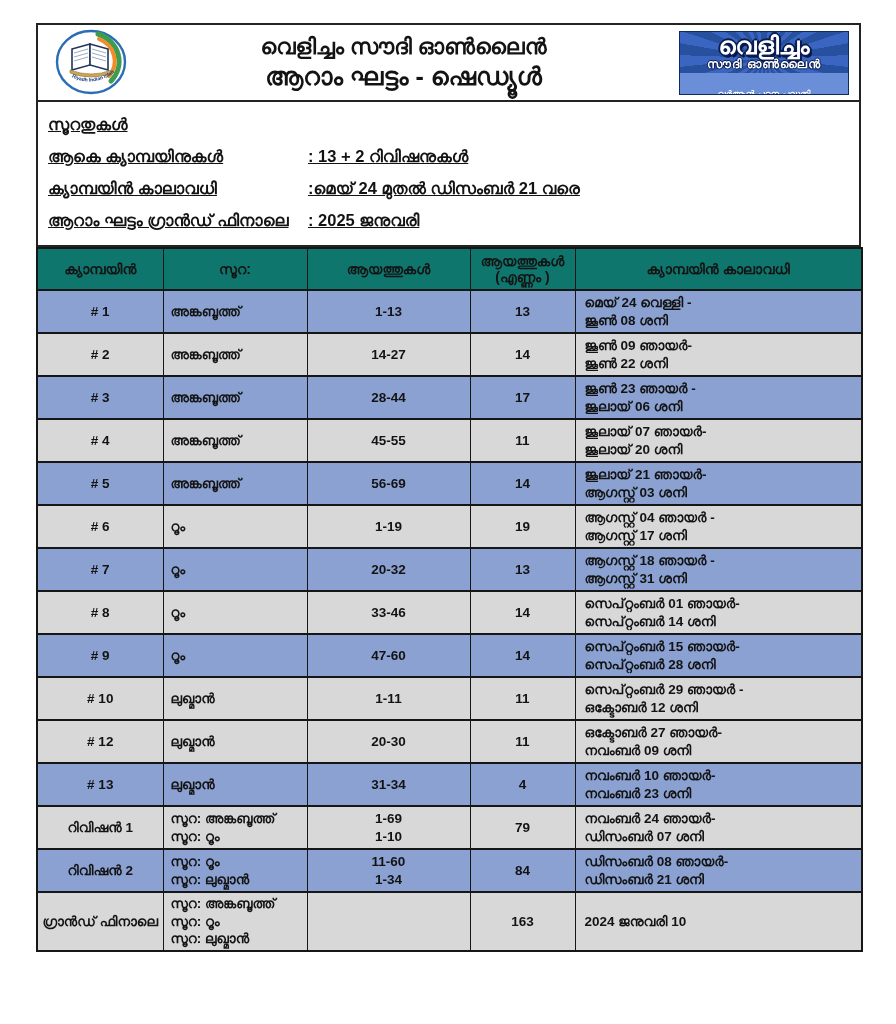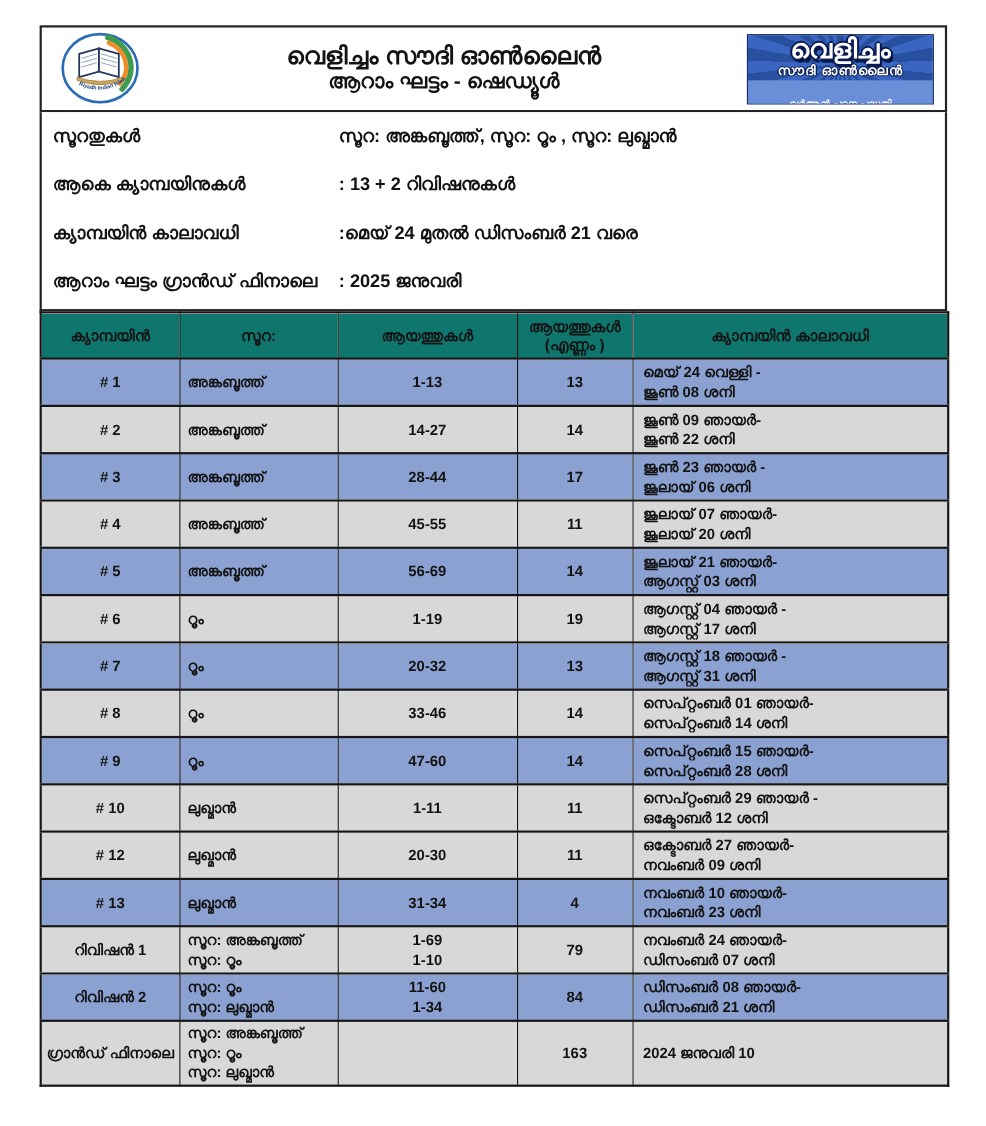--- a/index.html
+++ b/index.html
@@ -13,21 +13,21 @@
   
   .header-band {
     box-sizing: border-box; height: 79px;
     border: 2.5px solid #232323;
     display: flex; align-items: center; padding: 0 8px;
     background: #fff;
   }
   .logo-circle { width: 74px; height: 68px; flex: 0 0 auto; margin-left: 8px; }
   .titles { flex: 1 1 auto; text-align: center; font-weight: bold; }
   .title1 { font-size: 22px; line-height: 1.2; }
-  .title2 { font-size: 19px; line-height: 1.2; text-align: center; }
+  .title2 { font-size: 25px; line-height: 1.2; text-align: center; }
   .logo-right {
     box-sizing: border-box; flex: 0 0 auto;
     width: 170px; height: 64px; margin-right: 2px;
     border: 1.5px solid #0e2a66;
     background: repeating-conic-gradient(from 0deg at 50% 42%,
       #27509f 0deg 8deg, #3a66c2 8deg 16deg);
     display: flex; flex-direction: column; align-items: center; justify-content: flex-start;
     overflow: hidden;
   }
   .lr-main {
@@ -43,22 +43,23 @@
     margin-top: 2px; width: 100%; background: #6a8fd8; color: #ffffff;
     font-size: 9px; font-weight: bold; text-align: center; padding: 16px 0;
     text-shadow: 0 1px 1px #274f9e;
   }
 
   
   .info-box {
     box-sizing: border-box;
     border: 2.5px solid #232323; border-top: none;
     padding: 13px 10px 15px 10px;
-    display: flex; flex-direction: column; gap: 25px;
+    display: flex; flex-direction: column; gap: 13px;
     background: #fff;
+    text-decoration: underline;
   }
   .info-row { display: flex; align-items: flex-start; font-size: 16.5px; font-weight: bold; }
   .info-label { width: 260px; flex: 0 0 auto; }
   .info-value { flex: 1 1 auto; }
 
   
   table.schedule {
     border-collapse: collapse; table-layout: fixed; width: 825px;
     border: 2.5px solid #161616;
   }
@@ -108,21 +109,20 @@
     <div class="logo-right">
       <div class="lr-main">വെളിച്ചം</div>
       <div class="lr-sub">സൗദി ഓൺലൈൻ</div>
       <div class="lr-band">ഖുർആൻ പഠന പദ്ധതി</div>
     </div>
   </div>
 
   <div class="info-box">
     <div class="info-row">
       <div class="info-label">സൂറതുകൾ</div>
-      <div class="info-value">സൂറ: അങ്കബൂത്ത്, സൂറ: റൂം , സൂറ: ലുഖ്മാൻ</div>
     </div>
     <div class="info-row">
       <div class="info-label">ആകെ ക്യാമ്പയിനുകൾ</div>
       <div class="info-value">: 13 + 2 റിവിഷനുകൾ</div>
     </div>
     <div class="info-row">
       <div class="info-label">ക്യാമ്പയിൻ കാലാവധി</div>
       <div class="info-value">:മെയ് 24 മുതൽ ഡിസംബർ 21 വരെ</div>
     </div>
     <div class="info-row">

